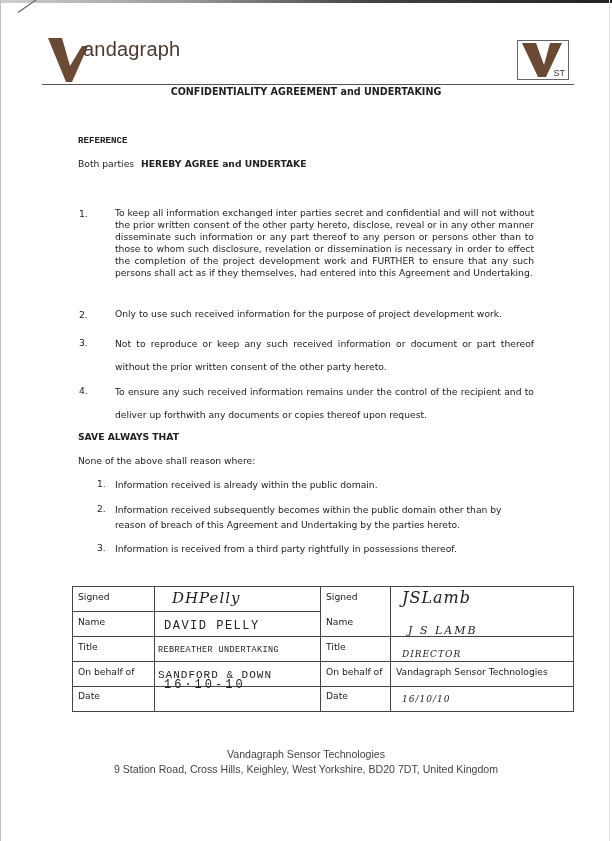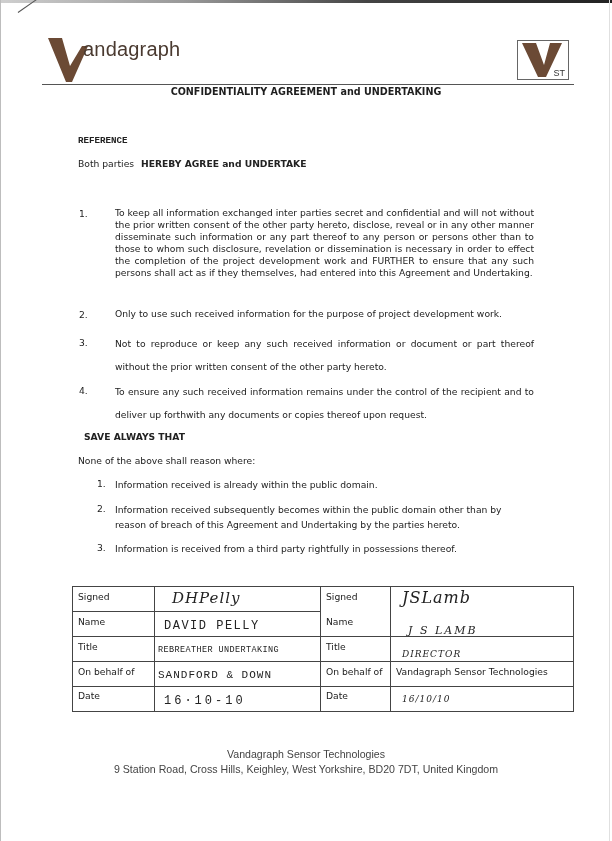--- a/index.html
+++ b/index.html
@@ -37,21 +37,21 @@
     .b { font-weight: bold; }
     .ref-heading { left: 78px; top: 133px; font-family: Liberation Mono, monospace; }
     .intro { left: 78px; top: 156px; }
     .intro .b { margin-left: 4px; }
 
     .clause-num { position: absolute; left: 79px; font-size: 9.2px; font-family: "DejaVu Sans", sans-serif; color:#222; }
     .clause-text { position: absolute; left: 115px; width: 419px; font-size: 9.2px; line-height: 12px;
       font-family: "DejaVu Sans", sans-serif; color: #222; text-align: justify; }
     .clause-text.wide { line-height: 23px; }
 
-    .save-heading { left: 78px; top: 429px; margin-left: 6px; }
+    .save-heading { left: 78px; top: 429px; }
     .none-line { left: 78px; top: 453px; }
     .exc-num { position: absolute; left: 97px; font-size: 9.2px; font-family: "DejaVu Sans", sans-serif; color:#222; }
     .exc-text { position: absolute; left: 115px; width: 420px; font-size: 9.2px; line-height: 15px;
       font-family: "DejaVu Sans", sans-serif; color: #222; }
 
     
     .sig-table { position: absolute; left: 72px; top: 586px; width: 502px; height: 126px; }
     .sig-table .hline { position: absolute; height: 1px; background: #444; }
     .sig-table .vline { position: absolute; width: 1px; background: #444; }
     .cell-label { position: absolute; font-family: "DejaVu Sans", sans-serif; font-size: 9.2px; color: #222; }
@@ -144,21 +144,21 @@
   <div class="cell-label" style="left:6px;top:5px">Signed</div>
   <div class="cell-label" style="left:6px;top:30px">Name</div>
   <div class="cell-label" style="left:6px;top:55px">Title</div>
   <div class="cell-label" style="left:6px;top:80px">On behalf of</div>
   <div class="cell-label" style="left:6px;top:104px">Date</div>
 
   <div class="hand" style="left:100px;top:3px;font-size:15px">DHPelly</div>
   <div class="hand-caps" style="left:92px;top:33px;font-size:12px">DAVID PELLY</div>
   <div class="hand-caps" style="left:86px;top:59px;font-size:8.5px;letter-spacing:0.4px">REBREATHER UNDERTAKING</div>
   <div class="hand-caps" style="left:86px;top:83px;font-size:11px;letter-spacing:1px">SANDFORD &amp; DOWN</div>
-  <div class="hand-caps" style="left:92px;top:108px;font-size:12px;letter-spacing:3px">16·10-10</div>
+  <div class="hand-caps" style="left:92px;top:92px;font-size:12px;letter-spacing:3px">16·10-10</div>
 
   <div class="cell-label" style="left:254px;top:5px">Signed</div>
   <div class="cell-label" style="left:254px;top:30px">Name</div>
   <div class="cell-label" style="left:254px;top:55px">Title</div>
   <div class="cell-label" style="left:254px;top:80px">On behalf of</div>
   <div class="cell-label" style="left:254px;top:104px">Date</div>
 
   <div class="hand" style="left:330px;top:2px;font-size:16px">JSLamb</div>
   <div class="hand" style="left:336px;top:38px;font-size:11px;letter-spacing:2px">J S LAMB</div>
   <div class="hand" style="left:330px;top:63px;font-size:9px;letter-spacing:1px">DIRECTOR</div>

